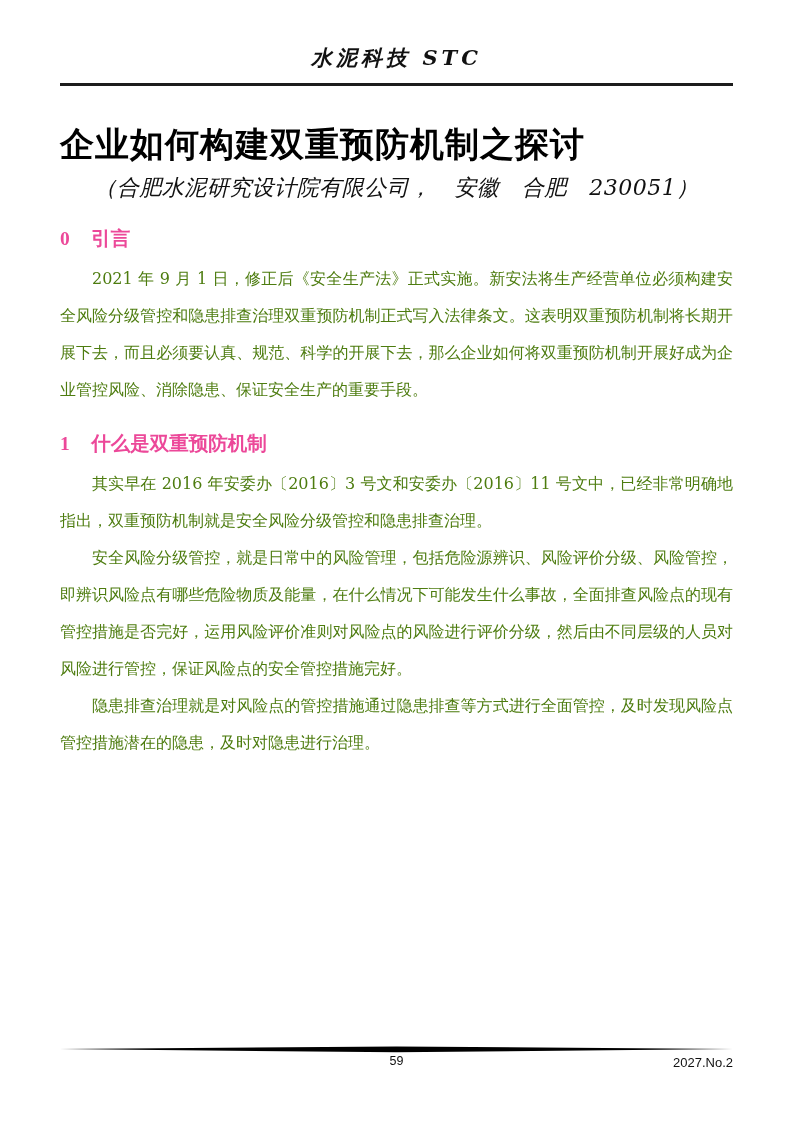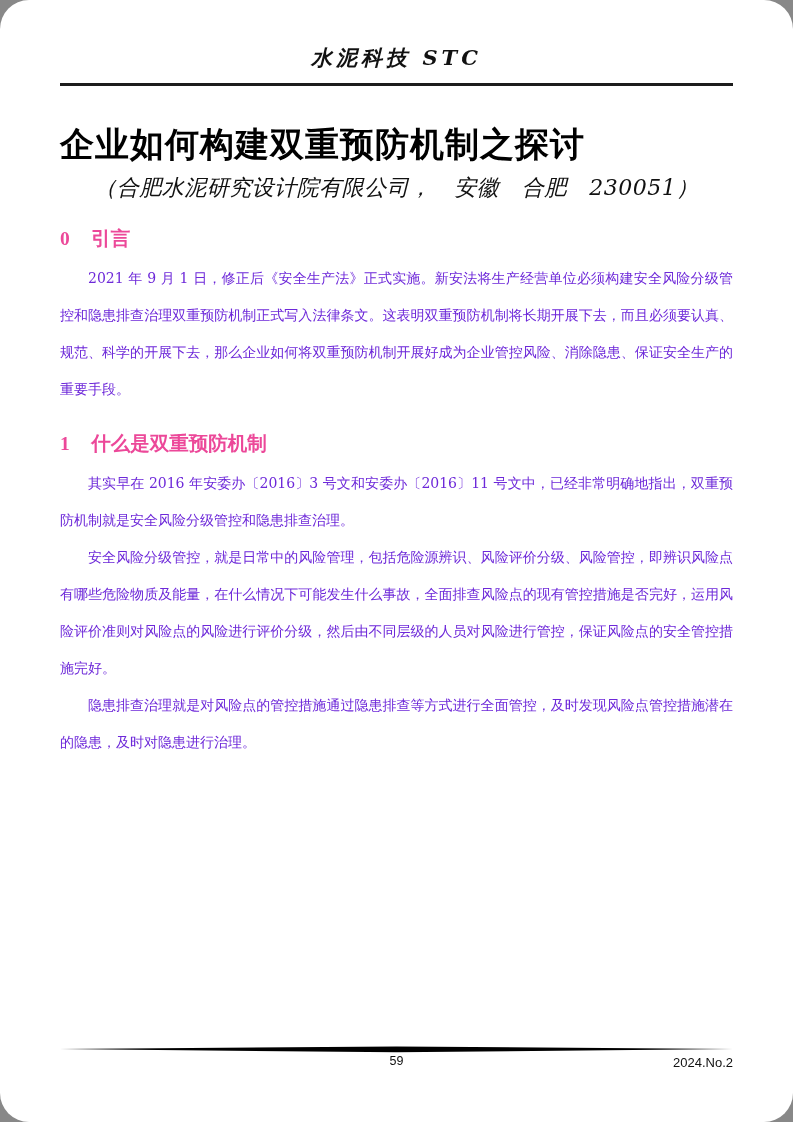--- a/index.html
+++ b/index.html
@@ -7,21 +7,20 @@
   .page {
     position: relative;
     width: 793px;
     height: 1122px;
     margin: 0 auto;
     background: #ffffff;
     color: #111111;
     padding: 42px 60px 0 60px;
     overflow: hidden;
     font-family: "DejaVu Serif", serif;
-    border-radius: 29px;
   }
   
   .journal-title {
     text-align: center;
     font-size: 21px;
     letter-spacing: 4px;
     font-style: italic;
     font-weight: bold;
     font-family: "DejaVu Serif", serif;
     height: 32px;
@@ -61,25 +60,25 @@
     margin-top: 21px;
     margin-bottom: 6px;
     font-size: 19.5px;
     font-weight: bold;
     font-family: Liberation Serif, serif;
     color: #ec4899;
     line-height: 30px;
   }
   .section-heading .sec-num { margin-right: 1.1em; }
   .body-paragraph {
-    font-size: 14px;
+    font-size: 16px;
     line-height: 37px;
     text-align: justify;
     text-indent: 2em;
-    color: #6d28d9;
+    color: #4d7c0f;
   }
   
   .page-footer {
     position: absolute;
     left: 60px;
     right: 60px;
     top: 1046px;
   }
   .footer-rule-svg { display: block; width: 100%; height: 7px; }
   .footer-row {
@@ -137,17 +136,17 @@
     </section>
 
   </main>
 
   <footer class="page-footer">
     <svg class="footer-rule-svg" viewBox="0 0 673 7" preserveAspectRatio="none">
       <polygon points="0,3.1 336.5,0.4 673,3.1 336.5,6.2" fill="#000"></polygon>
     </svg>
     <div class="footer-row">
       <span class="footer-page-number">59</span>
-      <span class="footer-issue">2024.No.2</span>
+      <span class="footer-issue">2027.No.2</span>
     </div>
   </footer>
 
 </div>
 
 </body></html>

